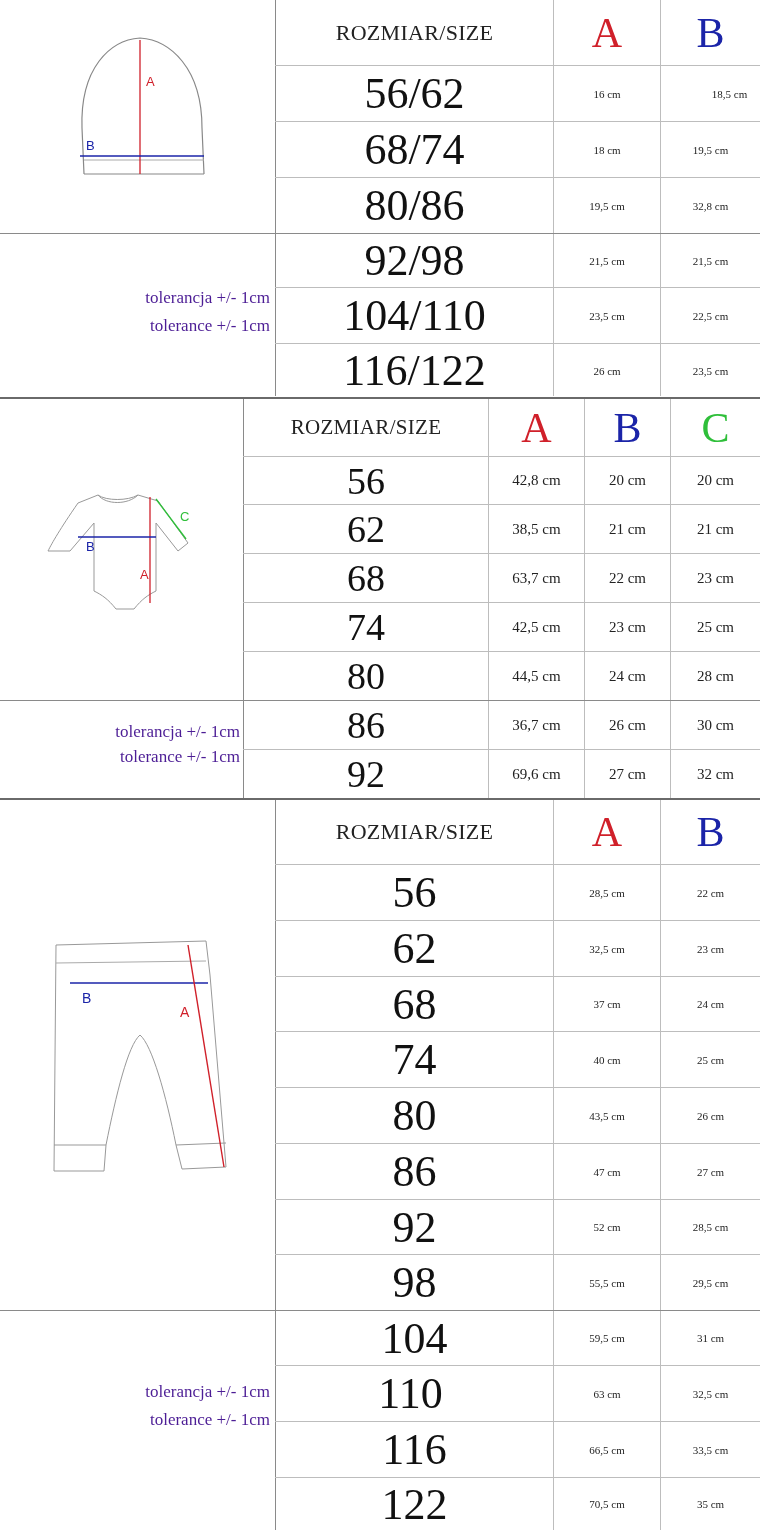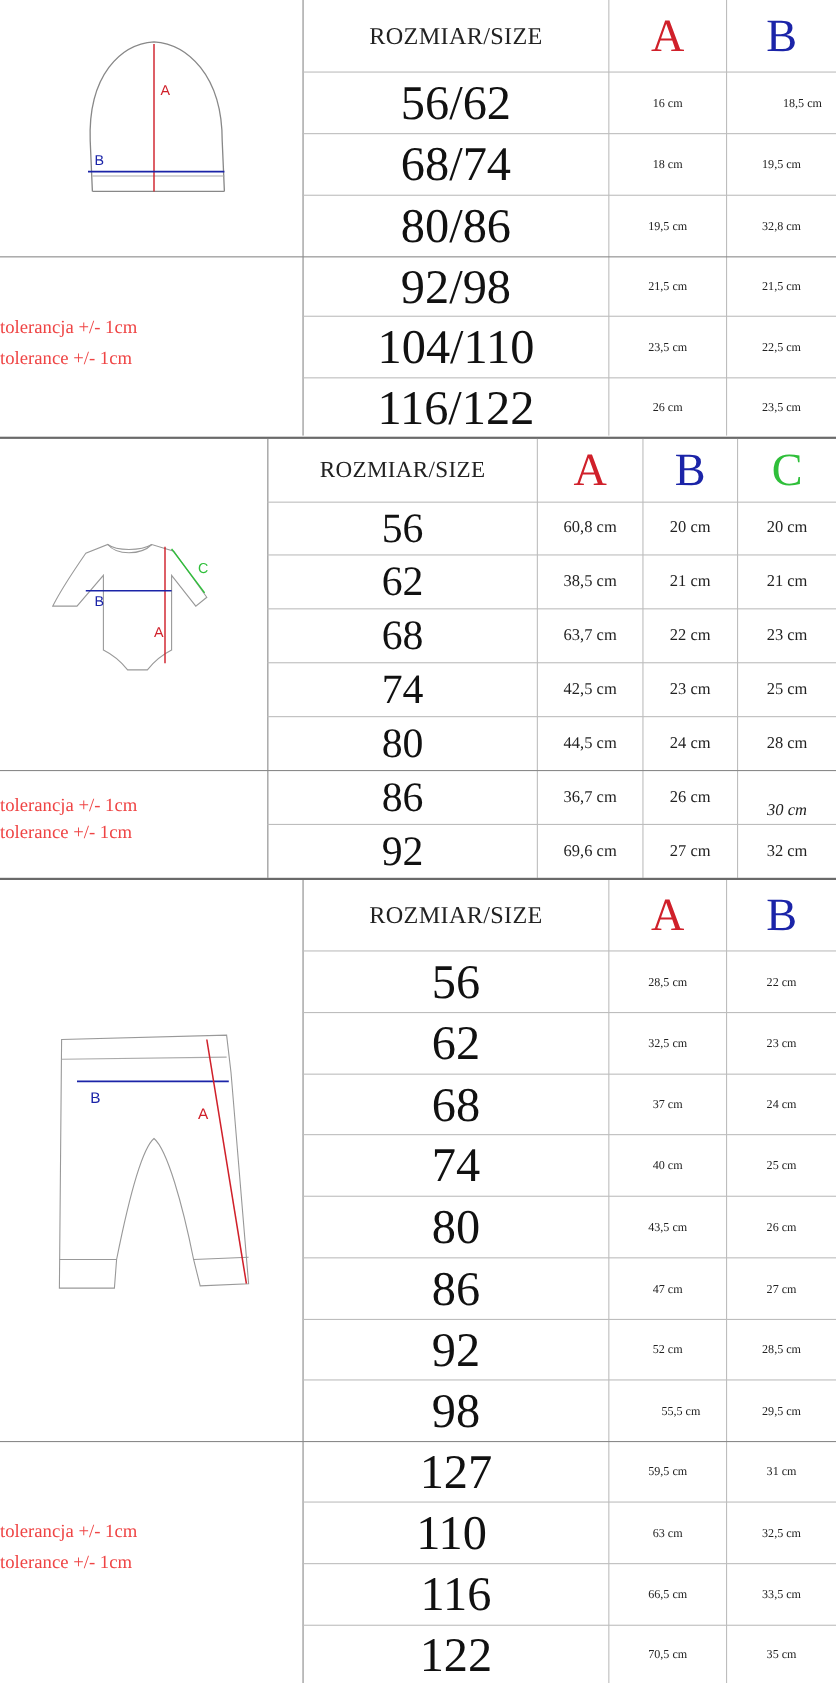--- a/index.html
+++ b/index.html
@@ -9,21 +9,21 @@
   .grid-line-h { position: absolute; height: 1px; background: #bdbdbd; }
   .grid-line-v { position: absolute; width: 1px; background: #bdbdbd; }
   .thick-h { position: absolute; left: 0; width: 760px; height: 2px; background: #6a6a6a; }
   .cell { position: absolute; display: flex; align-items: center; justify-content: center;
           text-align: center; box-sizing: border-box; white-space: nowrap; }
   .hdr-size { font-size: 22px; letter-spacing: 0.3px; color: #222; font-family: "Liberation Serif", serif; }
   .hdr-letter { font-size: 42px; font-family: "Liberation Serif", serif; }
   .big-size { font-size: 44px; font-family: "Liberation Serif", serif; color: #111; }
   .val { font-size: 11px; font-family: "Liberation Serif", serif; color: #222; }
   .tol { position: absolute; font-family: "Liberation Serif", serif; font-size: 17px; line-height: 28px;
-         text-align: left; color: #ef4444; }
+         text-align: right; color: #4c1d95; }
   .diagram { position: absolute; }
 </style>
 </head>
 <body>
 
 <div class="section" style="top:0;height:398px;">
 
   <div class="grid-line-v" style="left:275px;top:0;height:396px;background:#8a8a8a;"></div>
   <div class="grid-line-v" style="left:553px;top:0;height:396px;"></div>
   <div class="grid-line-v" style="left:660px;top:0;height:396px;"></div>
@@ -115,21 +115,21 @@
     <div>tolerance +/- 1cm</div>
   </div>
 
   <div class="cell hdr-size" style="left:244px;width:244px;top:0;height:57px;font-size:21px;">ROZMIAR/SIZE</div>
   <div class="cell hdr-letter" style="left:489px;width:95px;top:0;height:57px;color:#d0202a;">A</div>
   <div class="cell hdr-letter" style="left:585px;width:85px;top:0;height:57px;color:#1b24a8;">B</div>
   <div class="cell hdr-letter" style="left:671px;width:89px;top:0;height:57px;color:#2fbf3a;">C</div>
 
   <div>
     <div class="cell big-size" style="left:244px;width:244px;top:58px;height:47px;font-size:38px;">56</div>
-    <div class="cell val" style="left:489px;width:95px;top:58px;height:47px;font-size:15px;">60,8 cm</div>
+    <div class="cell val" style="left:489px;width:95px;top:58px;height:47px;font-size:15px;">42,8 cm</div>
     <div class="cell val" style="left:585px;width:85px;top:58px;height:47px;font-size:15px;">20 cm</div>
     <div class="cell val" style="left:671px;width:89px;top:58px;height:47px;font-size:15px;">20 cm</div>
   </div>
   <div>
     <div class="cell big-size" style="left:244px;width:244px;top:106px;height:48px;font-size:38px;">62</div>
     <div class="cell val" style="left:489px;width:95px;top:106px;height:48px;font-size:15px;">38,5 cm</div>
     <div class="cell val" style="left:585px;width:85px;top:106px;height:48px;font-size:15px;">21 cm</div>
     <div class="cell val" style="left:671px;width:89px;top:106px;height:48px;font-size:15px;">21 cm</div>
   </div>
   <div>
@@ -147,21 +147,21 @@
   <div>
     <div class="cell big-size" style="left:244px;width:244px;top:253px;height:48px;font-size:38px;">80</div>
     <div class="cell val" style="left:489px;width:95px;top:253px;height:48px;font-size:15px;">44,5 cm</div>
     <div class="cell val" style="left:585px;width:85px;top:253px;height:48px;font-size:15px;">24 cm</div>
     <div class="cell val" style="left:671px;width:89px;top:253px;height:48px;font-size:15px;">28 cm</div>
   </div>
   <div>
     <div class="cell big-size" style="left:244px;width:244px;top:302px;height:48px;font-size:38px;">86</div>
     <div class="cell val" style="left:489px;width:95px;top:302px;height:48px;font-size:15px;">36,7 cm</div>
     <div class="cell val" style="left:585px;width:85px;top:302px;height:48px;font-size:15px;">26 cm</div>
-    <div class="cell val" style="left:671px;width:89px;top:314px;height:48px;font-size:15px;font-style:italic;">30 cm</div>
+    <div class="cell val" style="left:671px;width:89px;top:302px;height:48px;font-size:15px;">30 cm</div>
   </div>
   <div>
     <div class="cell big-size" style="left:244px;width:244px;top:351px;height:48px;font-size:38px;">92</div>
     <div class="cell val" style="left:489px;width:95px;top:351px;height:48px;font-size:15px;">69,6 cm</div>
     <div class="cell val" style="left:585px;width:85px;top:351px;height:48px;font-size:15px;">27 cm</div>
     <div class="cell val" style="left:671px;width:89px;top:351px;height:48px;font-size:15px;">32 cm</div>
   </div>
 </div>
 <div class="thick-h" style="top:798px;"></div>
 
@@ -232,25 +232,25 @@
     <div class="cell val" style="left:554px;width:106px;top:344px;height:55px;">47 cm</div>
     <div class="cell val" style="left:661px;width:99px;top:344px;height:55px;">27 cm</div>
   </div>
   <div>
     <div class="cell big-size" style="left:276px;width:277px;top:400px;height:54px;">92</div>
     <div class="cell val" style="left:554px;width:106px;top:400px;height:54px;">52 cm</div>
     <div class="cell val" style="left:661px;width:99px;top:400px;height:54px;">28,5 cm</div>
   </div>
   <div>
     <div class="cell big-size" style="left:276px;width:277px;top:455px;height:55px;">98</div>
-    <div class="cell val" style="left:566px;width:106px;top:455px;height:55px;">55,5 cm</div>
+    <div class="cell val" style="left:554px;width:106px;top:455px;height:55px;">55,5 cm</div>
     <div class="cell val" style="left:661px;width:99px;top:455px;height:55px;">29,5 cm</div>
   </div>
   <div>
-    <div class="cell big-size" style="left:276px;width:277px;top:511px;height:54px;">127</div>
+    <div class="cell big-size" style="left:276px;width:277px;top:511px;height:54px;">104</div>
     <div class="cell val" style="left:554px;width:106px;top:511px;height:54px;">59,5 cm</div>
     <div class="cell val" style="left:661px;width:99px;top:511px;height:54px;">31 cm</div>
   </div>
   <div>
     <div class="cell big-size" style="left:272px;width:277px;top:566px;height:55px;">110</div>
     <div class="cell val" style="left:554px;width:106px;top:566px;height:55px;">63 cm</div>
     <div class="cell val" style="left:661px;width:99px;top:566px;height:55px;">32,5 cm</div>
   </div>
   <div>
     <div class="cell big-size" style="left:276px;width:277px;top:622px;height:55px;">116</div>

